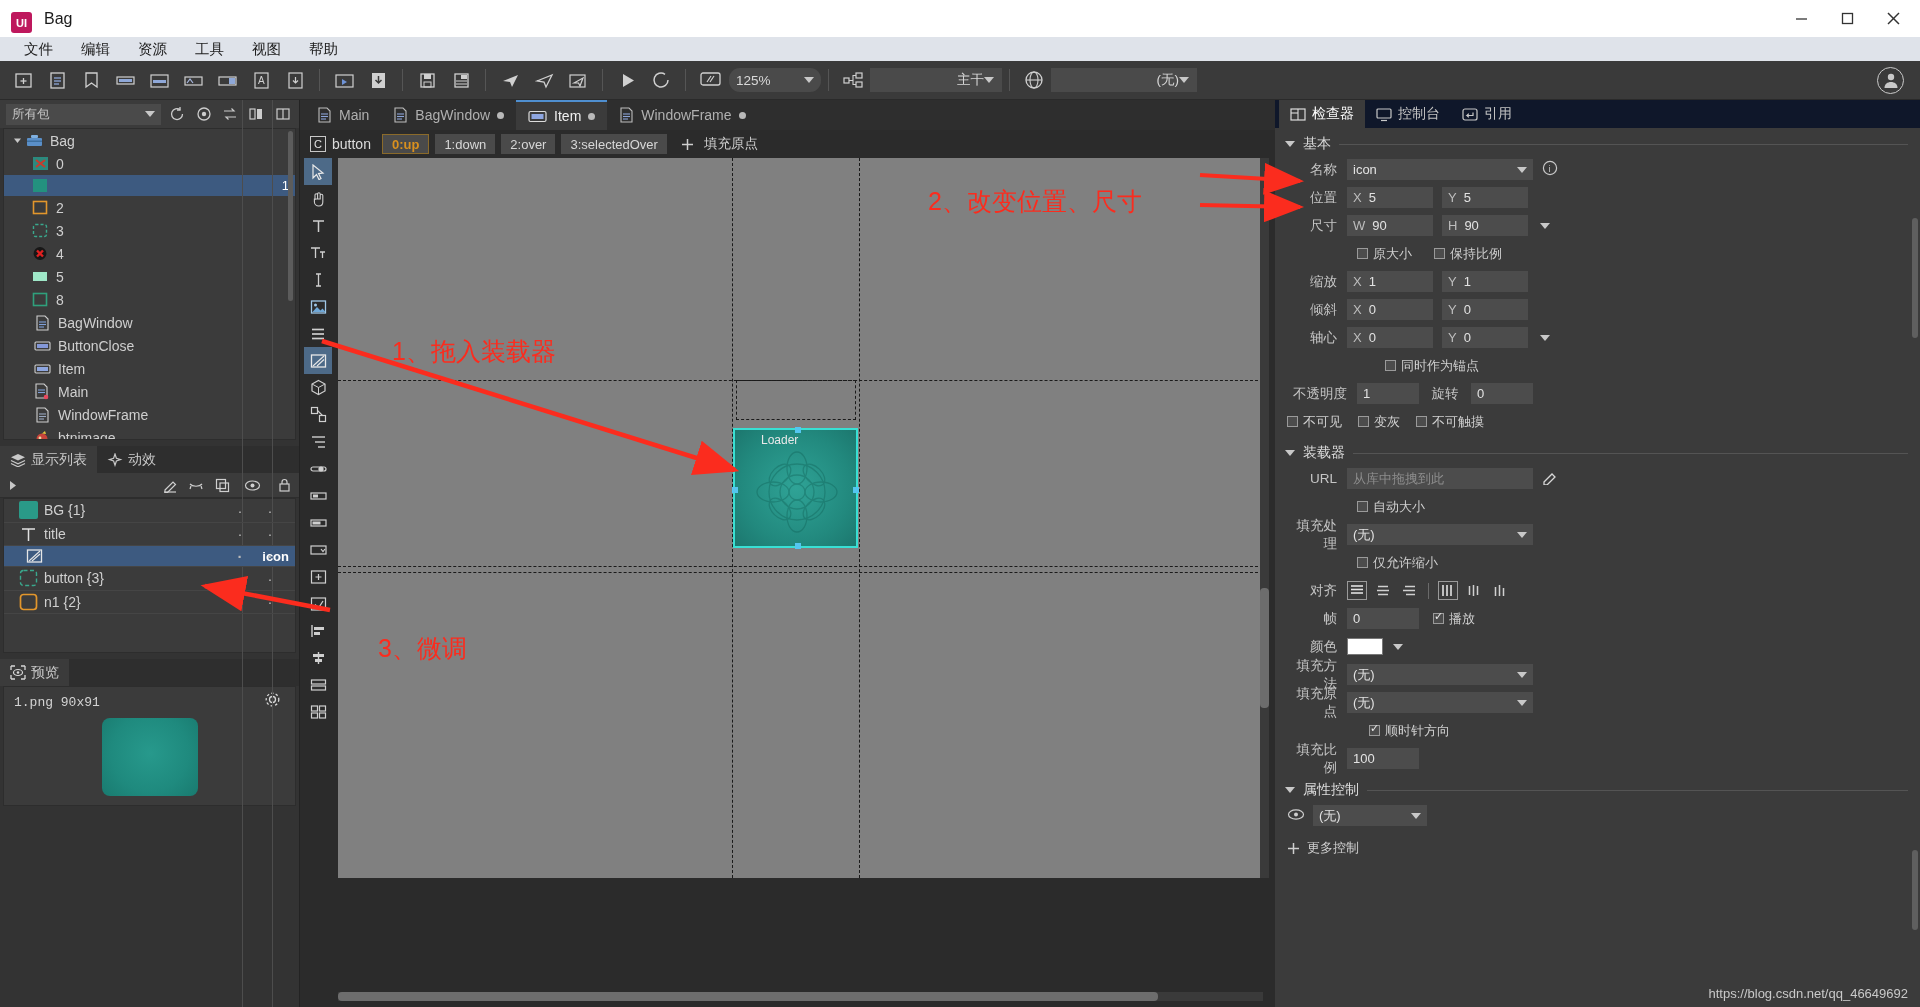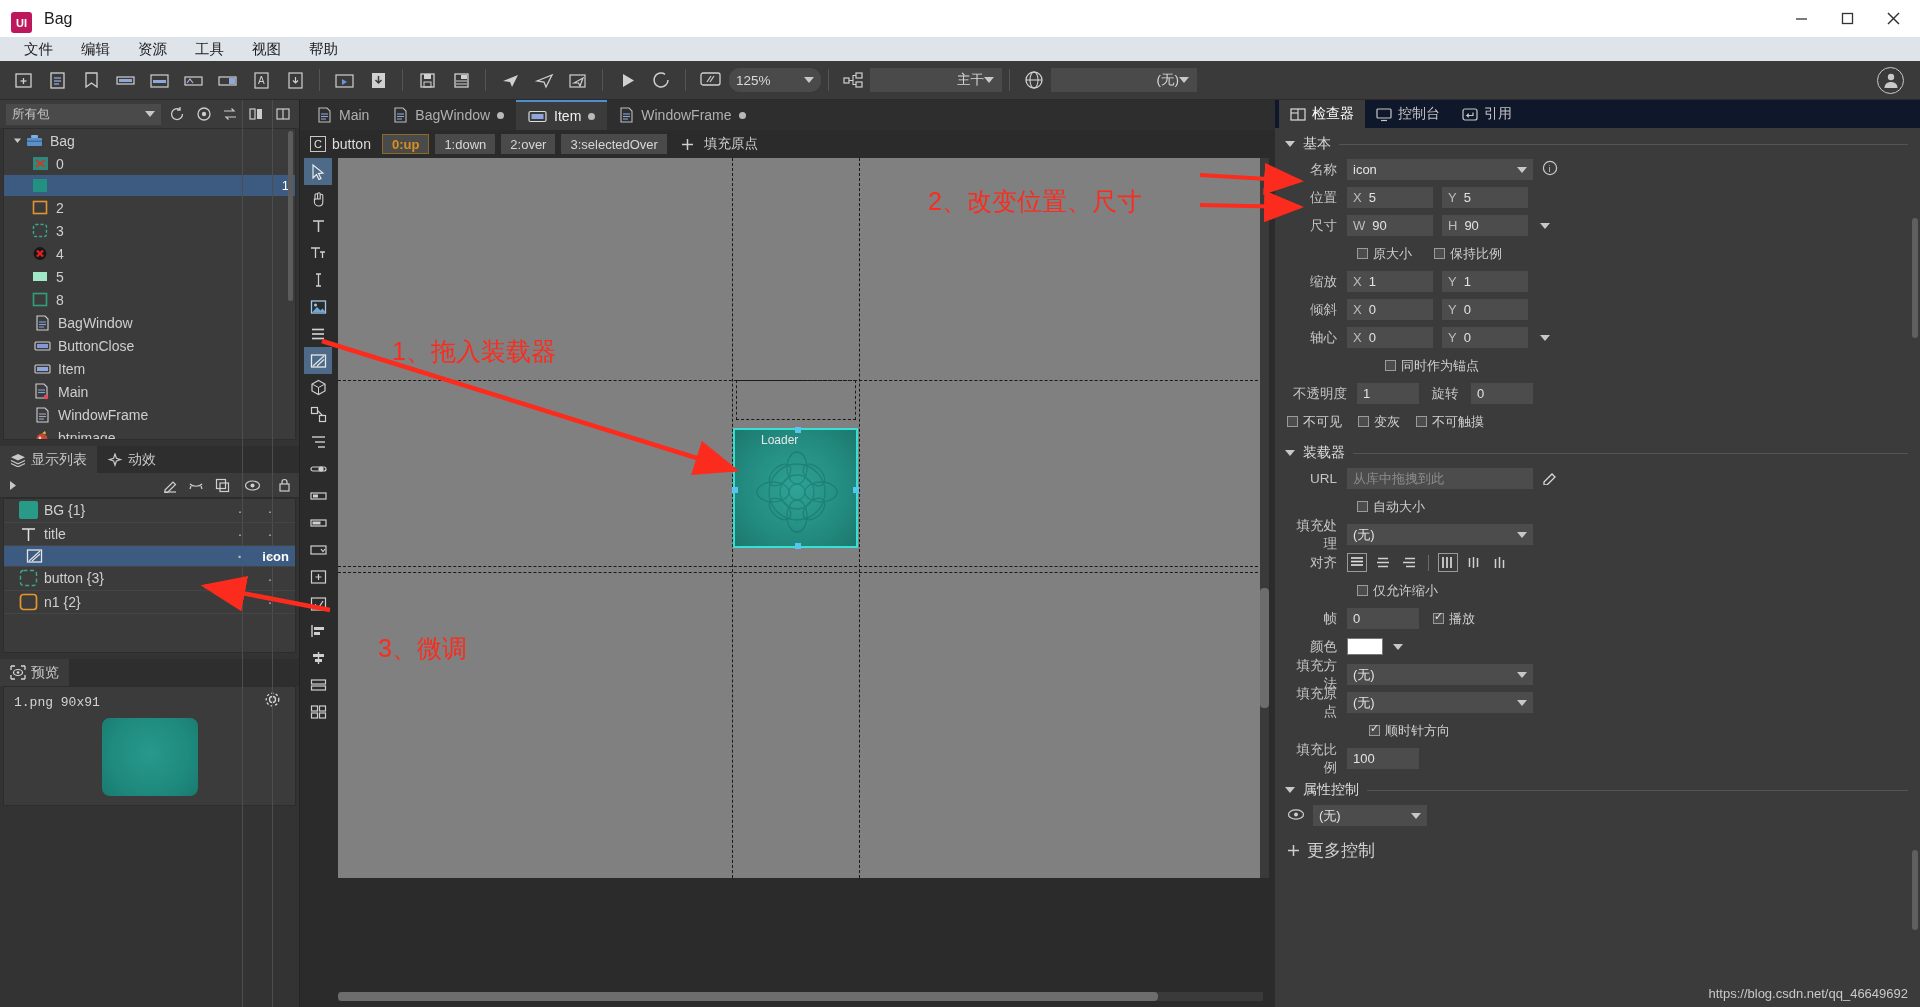--- a/index.html
+++ b/index.html
@@ -152,21 +152,21 @@
          padding:0 6px; font-size:13px; color:#e2e2e2; }
   .chk { width:11px;height:11px;border:1px solid #9a9a9a;background:#4c4c4c;display:inline-block;
          position:relative; }
   .chk.on:after { content:"✓"; position:absolute; left:0px; top:-4px; font-size:11px; color:#e8e8e8; }
   .ctext { font-size:13px; color:#cfcfcf; margin-left:5px; }
   .alignbtn { width:20px;height:19px;display:flex;align-items:center;justify-content:center; }
   .alignbtn.on { border:1px solid #9a9a9a; }
   .swatch { width:36px;height:17px;background:#ffffff;border:1px solid #777; }
   .rsbar { position:absolute; right:2px; top:118px; width:6px; height:120px; background:#5f5f5f; border-radius:3px;}
   .rsbar2 { position:absolute; right:2px; top:750px; width:6px; height:80px; background:#5f5f5f; border-radius:3px;}
-  .morectrl { display:flex; align-items:center; gap:7px; padding:8px 0 0 12px; font-size:17px; color:#cfcfcf;}
+  .morectrl { display:flex; align-items:center; gap:7px; padding:8px 0 0 12px; font-size:13px; color:#cfcfcf;}
   .watermark { position:absolute; right:12px; bottom:6px; font-size:13px; color:#c9c9c9; }
 
   
   .anno { position:absolute; color:#fb2c1e; font-size:25px; font-weight:500; white-space:nowrap; }
   .arrowsvg { position:absolute; left:0; top:0; width:1920px; height:1007px; pointer-events:none; }
 </style>
 </head>
 <body>
 
 <div class="app">
@@ -1090,20 +1090,25 @@
     </div>
 
     <div class="prow">
       <div class="plabel">填充处理</div>
       <div class="sel" style="width:186px">
         <span>(无)</span>
         <span class="caret"></span>
       </div>
     </div>
 
+    <div class="prow" style="padding-left:82px">
+      <span class="chk"></span>
+      <span class="ctext">仅允许缩小</span>
+    </div>
+
     <div class="prow">
       <div class="plabel">对齐</div>
       <div class="alignbtn on">
           <svg width="14" height="13">
             <line x1="1" y1="2" x2="13" y2="2" stroke="#e2e2e2" stroke-width="1.6"></line>
             <line x1="1" y1="5.5" x2="13" y2="5.5" stroke="#e2e2e2" stroke-width="1.6"></line>
             <line x1="1" y1="9" x2="13" y2="9" stroke="#e2e2e2" stroke-width="1.6"></line>
           </svg>
         </div>
       <div class="alignbtn" style="margin-left:6px">
@@ -1137,25 +1142,20 @@
         </div>
       <div class="alignbtn" style="margin-left:6px">
           <svg width="14" height="13">
             <line x1="2.5" y1="3" x2="2.5" y2="12" stroke="#d0d0d0" stroke-width="1.5"></line>
             <line x1="6.5" y1="1" x2="6.5" y2="12" stroke="#d0d0d0" stroke-width="1.5"></line>
             <line x1="10.5" y1="4" x2="10.5" y2="12" stroke="#d0d0d0" stroke-width="1.5"></line>
           </svg>
         </div>
     </div>
 
-    <div class="prow" style="padding-left:82px">
-      <span class="chk"></span>
-      <span class="ctext">仅允许缩小</span>
-    </div>
-
     <div class="prow">
       <div class="plabel">帧</div>
       <div class="field" style="width:72px">
         <span>0</span>
       </div>
       <span class="chk on" style="margin-left:14px"></span>
       <span class="ctext">播放</span>
     </div>
 
     <div class="prow">

